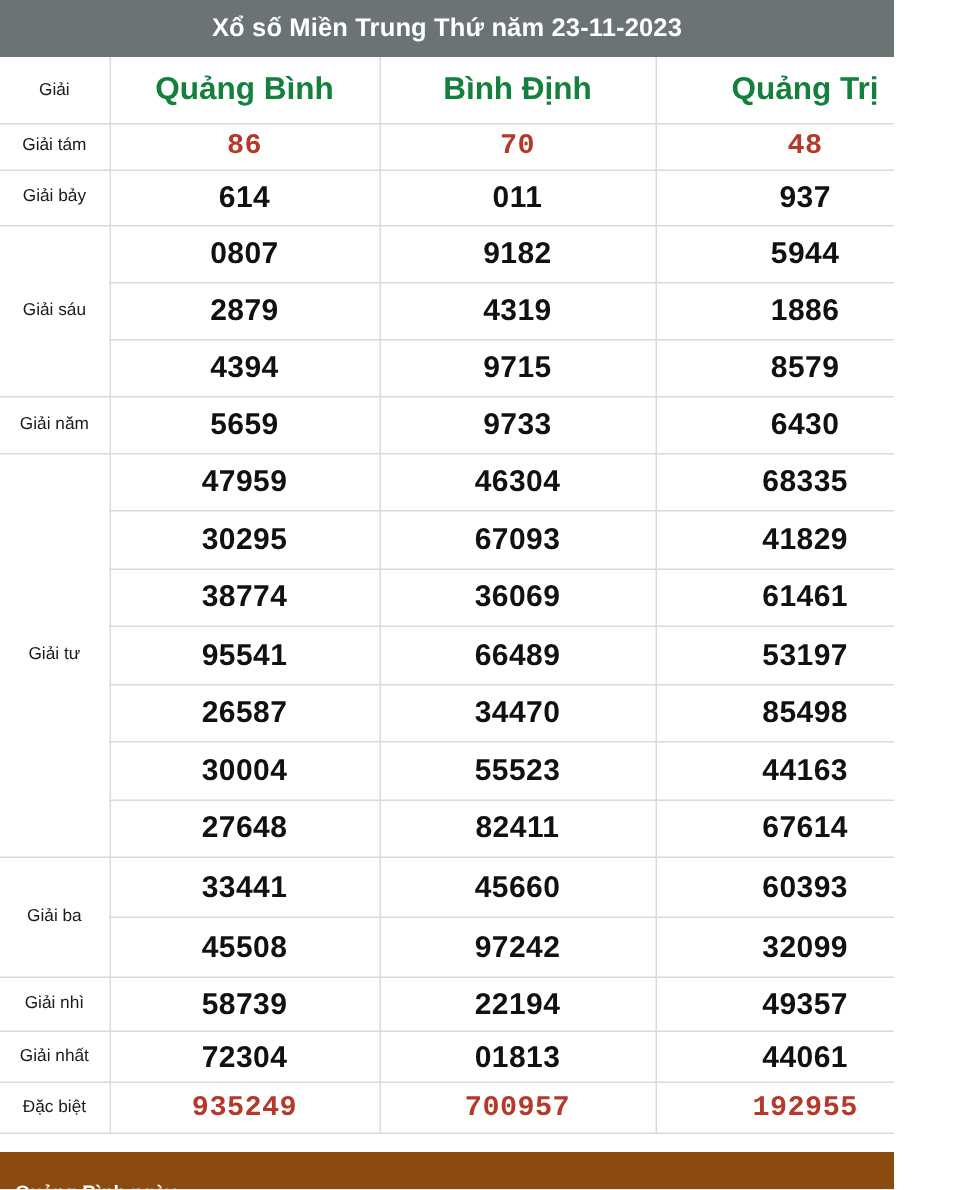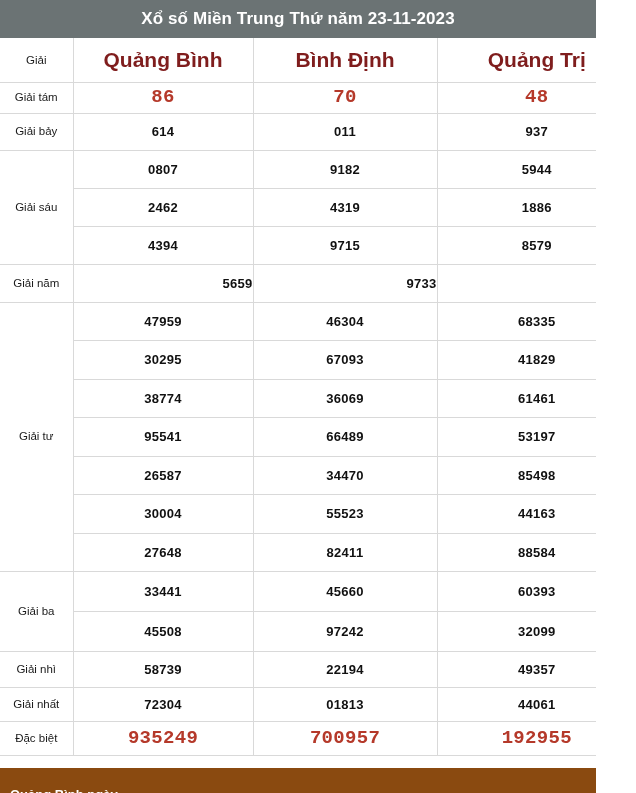--- a/index.html
+++ b/index.html
@@ -63,50 +63,50 @@
   
   .hdr-prize {
     font-size: 11.5px;
     font-weight: normal;
     color: #1a1a1a;
     height: 44px;
   }
   .hdr-prov {
     font-size: 21px;
     font-weight: bold;
-    color: #7f1d1d;
+    color: #15803d;
     height: 44px;
     white-space: nowrap;
   }
 
   
   .prize-label {
     font-size: 11.5px;
     font-weight: normal;
     color: #1a1a1a;
     line-height: 1.3;
   }
 
   
   .val {
-    font-size: 13px;
+    font-size: 20px;
     font-weight: bold;
     color: #111111;
     height: 37px;
     line-height: 1;
     letter-spacing: 0.3px;
   }
   .val.red   { color: #b5392a; }
   .val.big   { font-size: 19px; font-family: Liberation Mono, monospace; }
 
   
   tr.r-tam  .val { height: 31px; }
   tr.r-bay  .val { height: 37px; }
   tr.r-sau  .val { height: 38px; }
-  tr.r-nam  .val { height: 38px; text-align: right; }
+  tr.r-nam  .val { height: 38px; }
   tr.r-tu   .val { height: 38.5px; margin-top: 19px; }
   tr.r-ba   .val { height: 40px; }
   tr.r-nhi  .val { height: 36px; text-align: center; }
   tr.r-nhat .val { height: 34px; }
   tr.r-db   .val { height: 34px; }
 
   
   .footer-bar {
     position: absolute;
     left: 0;
@@ -175,21 +175,21 @@
         <td class="val">937</td>
       </tr>
 
       <tr class="r-sau">
         <td class="prize-label" rowspan="3">Giải sáu</td>
         <td class="val">0807</td>
         <td class="val">9182</td>
         <td class="val">5944</td>
       </tr>
       <tr class="r-sau">
-        <td class="val">2462</td>
+        <td class="val">2879</td>
         <td class="val">4319</td>
         <td class="val">1886</td>
       </tr>
       <tr class="r-sau">
         <td class="val">4394</td>
         <td class="val">9715</td>
         <td class="val">8579</td>
       </tr>
 
       <tr class="r-nam">
@@ -226,21 +226,21 @@
         <td class="val">85498</td>
       </tr>
       <tr class="r-tu">
         <td class="val">30004</td>
         <td class="val">55523</td>
         <td class="val">44163</td>
       </tr>
       <tr class="r-tu">
         <td class="val">27648</td>
         <td class="val">82411</td>
-        <td class="val">88584</td>
+        <td class="val">67614</td>
       </tr>
 
       <tr class="r-ba">
         <td class="prize-label" rowspan="2">Giải ba</td>
         <td class="val">33441</td>
         <td class="val">45660</td>
         <td class="val">60393</td>
       </tr>
       <tr class="r-ba">
         <td class="val">45508</td>

